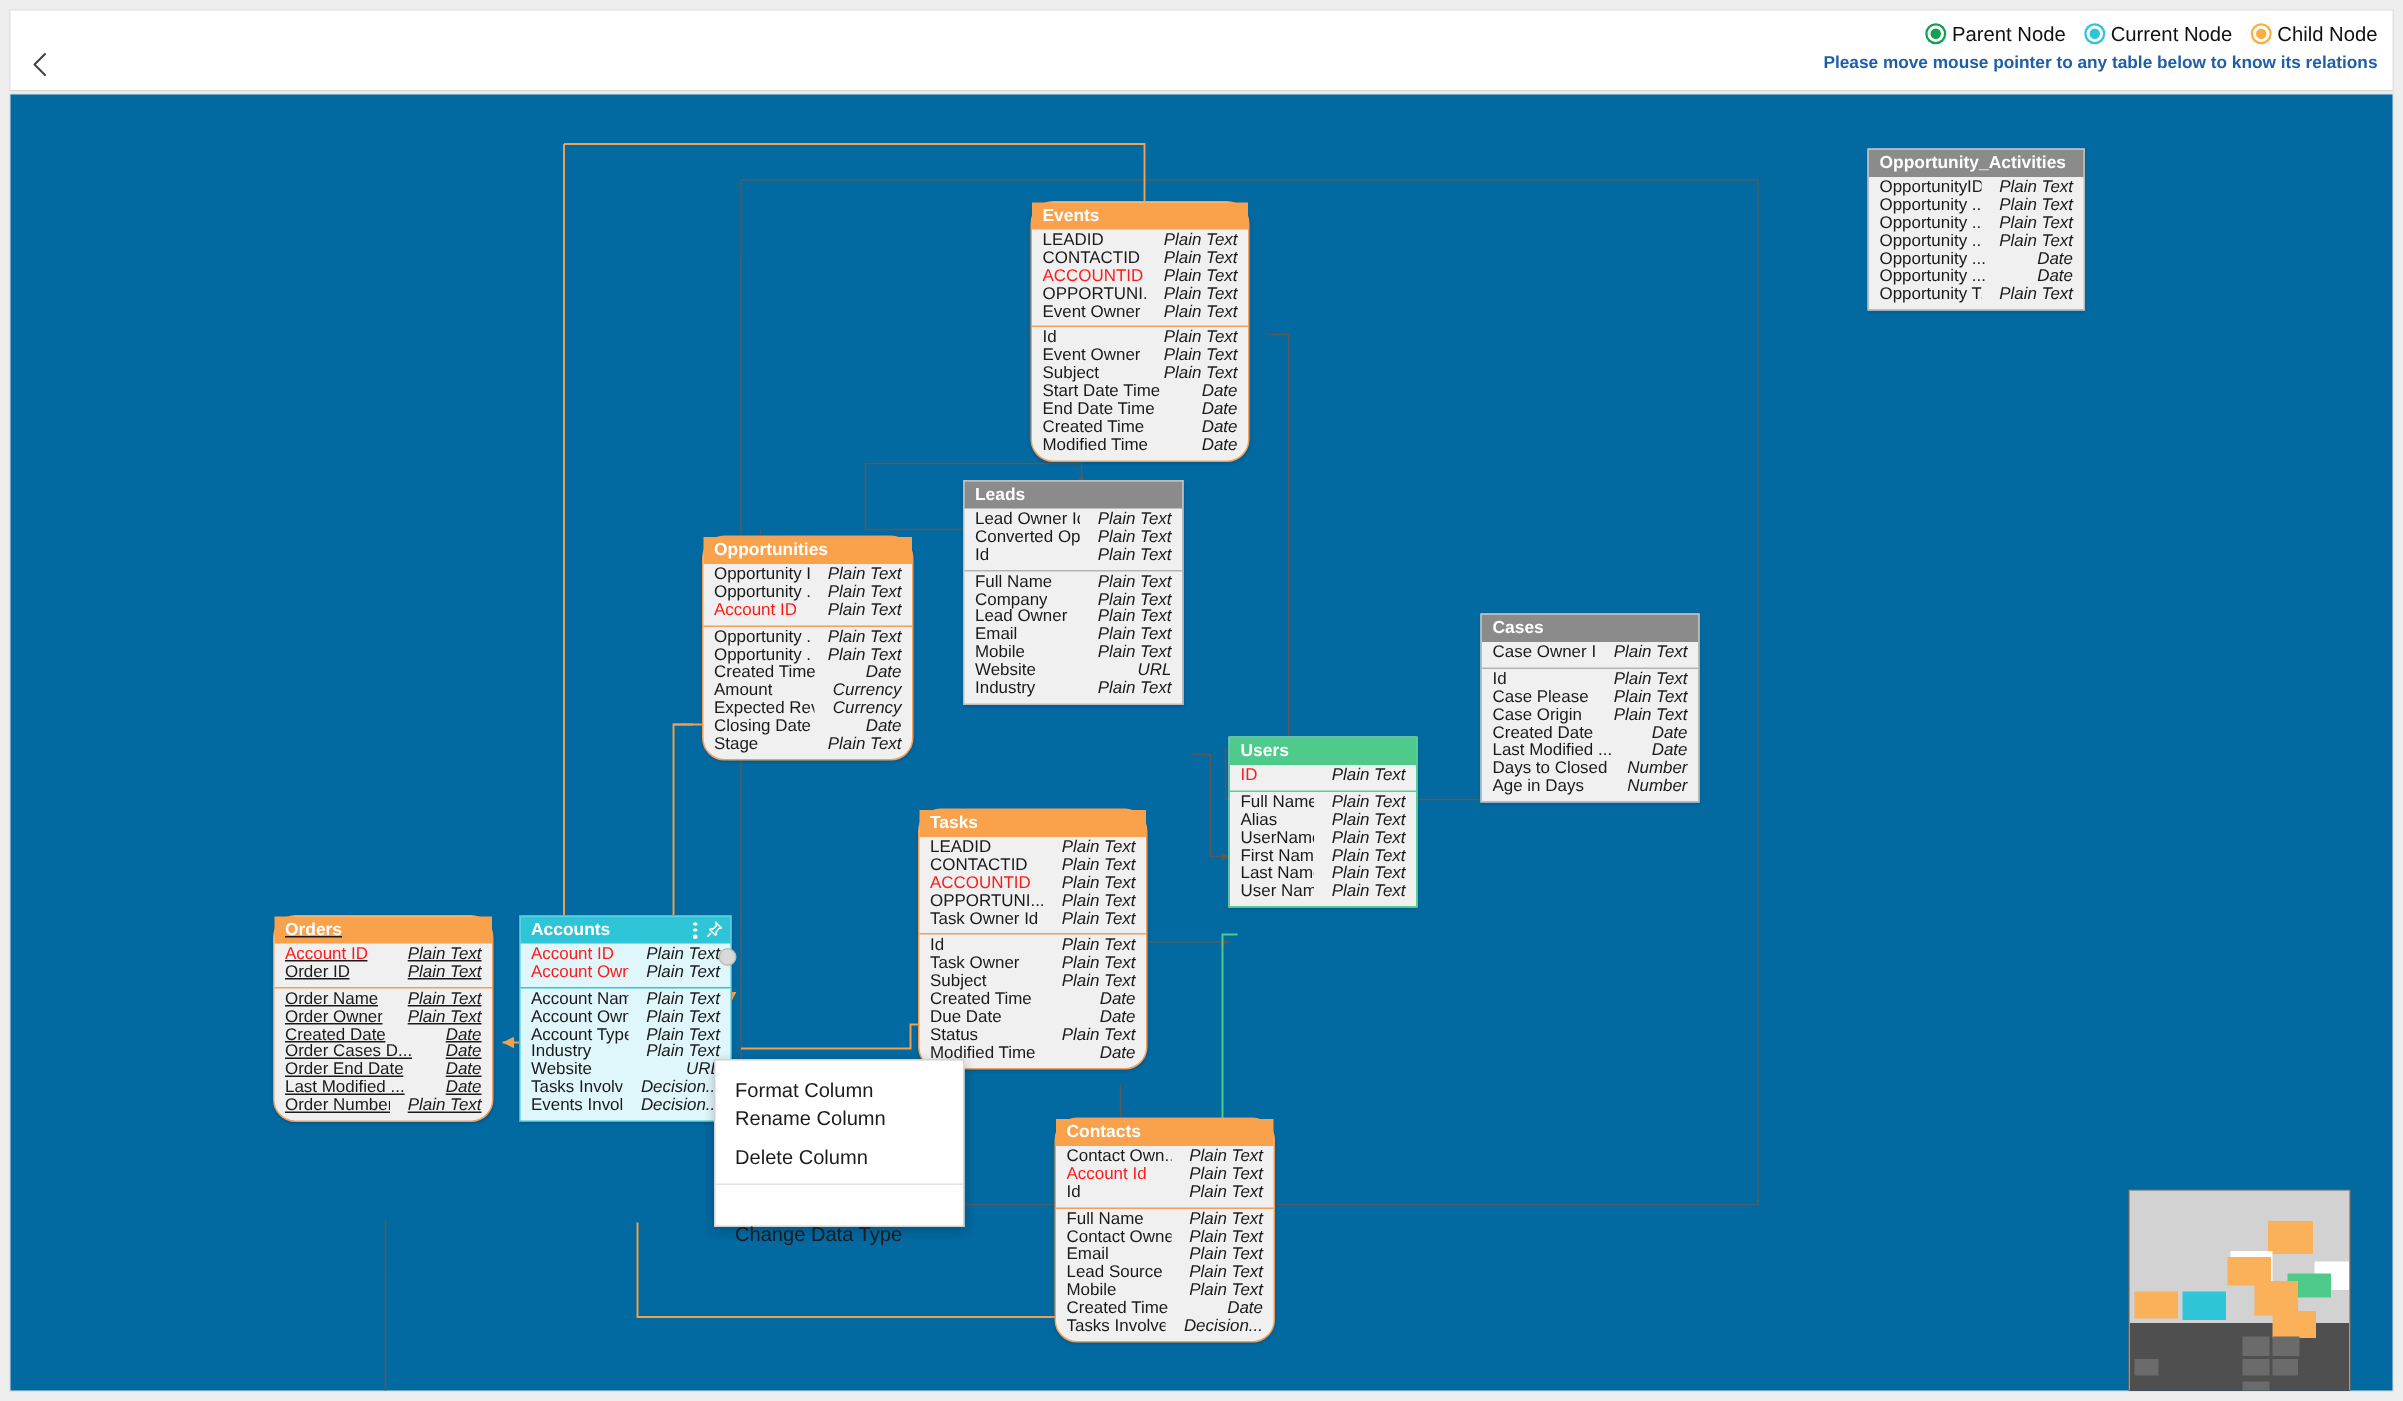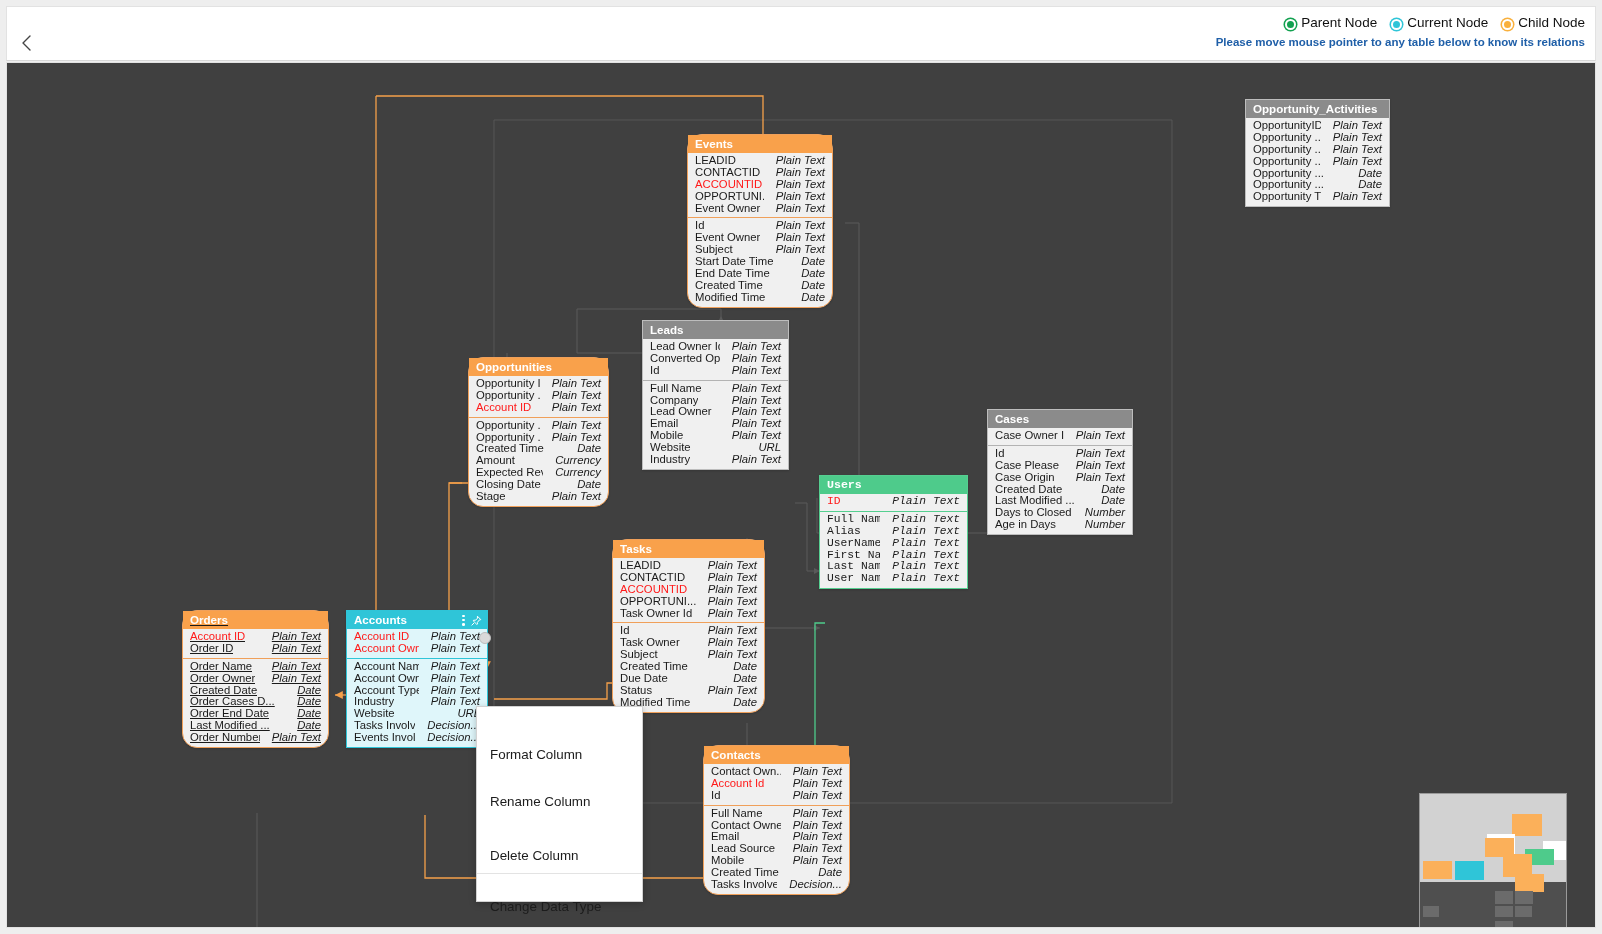--- a/index.html
+++ b/index.html
@@ -14,29 +14,29 @@
   #back-chevron { position:absolute; left:10px; top:26px; width:20px; height:20px;
     cursor:pointer; }
   #back-chevron svg { display:block; }
   #title { position:absolute; left:45px; top:17px; font-size:17.5px; font-weight:600;
     color:#1f5fa8; letter-spacing:.1px; white-space:nowrap; }
   #subtitle { position:absolute; left:45px; top:40px; font-size:13px; color:#232323;
     white-space:nowrap; }
 
   #legend { position:absolute; right:10px; top:8px; display:flex; align-items:center;
     gap:14px; font-size:13.5px; color:#111; }
-  .leg { display:flex; align-items:flex-end; gap:5px; white-space:nowrap; }
+  .leg { display:flex; align-items:center; gap:5px; white-space:nowrap; }
   .leg .dot { width:11px; height:11px; border-radius:50%; display:inline-block;
     border:2px solid #fff; box-shadow:0 0 0 1.5px currentColor; }
   #legend-hint { position:absolute; right:10px; top:29px; font-size:11.5px;
     font-weight:bold; color:#1f5fa8; white-space:nowrap; }
 
   
   #canvas { position:absolute; left:6px; top:62px; width:1590px; height:866px;
-    background:#404040; border:1px solid #e2e2e2; overflow:hidden; }
+    background:#0369a1; border:1px solid #e2e2e2; overflow:hidden; }
   #wires { position:absolute; left:0; top:0; width:1590px; height:866px;
     pointer-events:none; }
 
   
   .tbl { position:absolute; background:#f0f0f0; border:1px solid #bdbdbd;
     font-size:11.3px; color:#1a1a1a; box-shadow:0 1px 2px rgba(0,0,0,.16); }
   .tbl .hd { height:18px; line-height:18px; padding:0 7px; font-weight:bold;
     font-size:11.6px; color:#fff; position:relative; }
   .tbl.orange .hd { background:#f9a14b; }
   .tbl.gray   .hd { background:#8b8b8b; }
@@ -64,21 +64,21 @@
     border-radius:50%; }
   .ic-pin { width:12px; height:12px; }
 
   .col-gear { position:absolute; width:12px; height:12px; border-radius:50%;
     background:#d9d9d9; border:1px solid #bbb; }
 
   
   #ctx { position:absolute; left:469px; top:643px; width:167px; background:#fff;
     border:1px solid #d2d2d2; box-shadow:0 2px 7px rgba(0,0,0,.23); z-index:40; }
   #ctx .mi { height:26px; line-height:26px; padding:0 0 0 13px; font-size:13.4px;
-    color:#1c1c1c; cursor:pointer; white-space:nowrap;margin-top:28px; }
+    color:#1c1c1c; cursor:pointer; white-space:nowrap; }
   #ctx .sep { border-top:1px solid #e3e3e3; margin-top:4px; padding-top:20px; }
   #ctx .pad-top { padding-top:7px; }
   #ctx .pad-bot { padding-bottom:7px; }
 
   
   #minimap { position:absolute; left:1412px; top:730px; width:148px; height:175px;
     background:#000; border:1px solid #9a9a9a; z-index:50; overflow:hidden; }
   #mm-light { position:absolute; left:0; top:0; width:148px; height:88px;
     background:#d2d2d2; }
   #mm-dark { position:absolute; left:0; top:88px; width:148px; height:60px;
@@ -396,21 +396,21 @@
             <div class="row">
               <span class="nm">Days to Closed</span>
               <span class="ty">Number</span>
             </div>
             <div class="row">
               <span class="nm">Age in Days</span>
               <span class="ty">Number</span>
             </div>
           </div>
         </div>
-        <div class="tbl green" style="left: 812px; top: 412px; width: 149px; font-family: Liberation Mono, monospace;">
+        <div class="tbl green" style="left: 812px; top: 428px; width: 126px;">
           <div class="hd"><span>Users</span></div>
           <div class="sec keys">
             <div class="row fk">
               <span class="nm">ID</span>
               <span class="ty">Plain Text</span>
             </div>
           </div>
           <div class="sec body">
             <div class="row">
               <span class="nm">Full Name</span>

